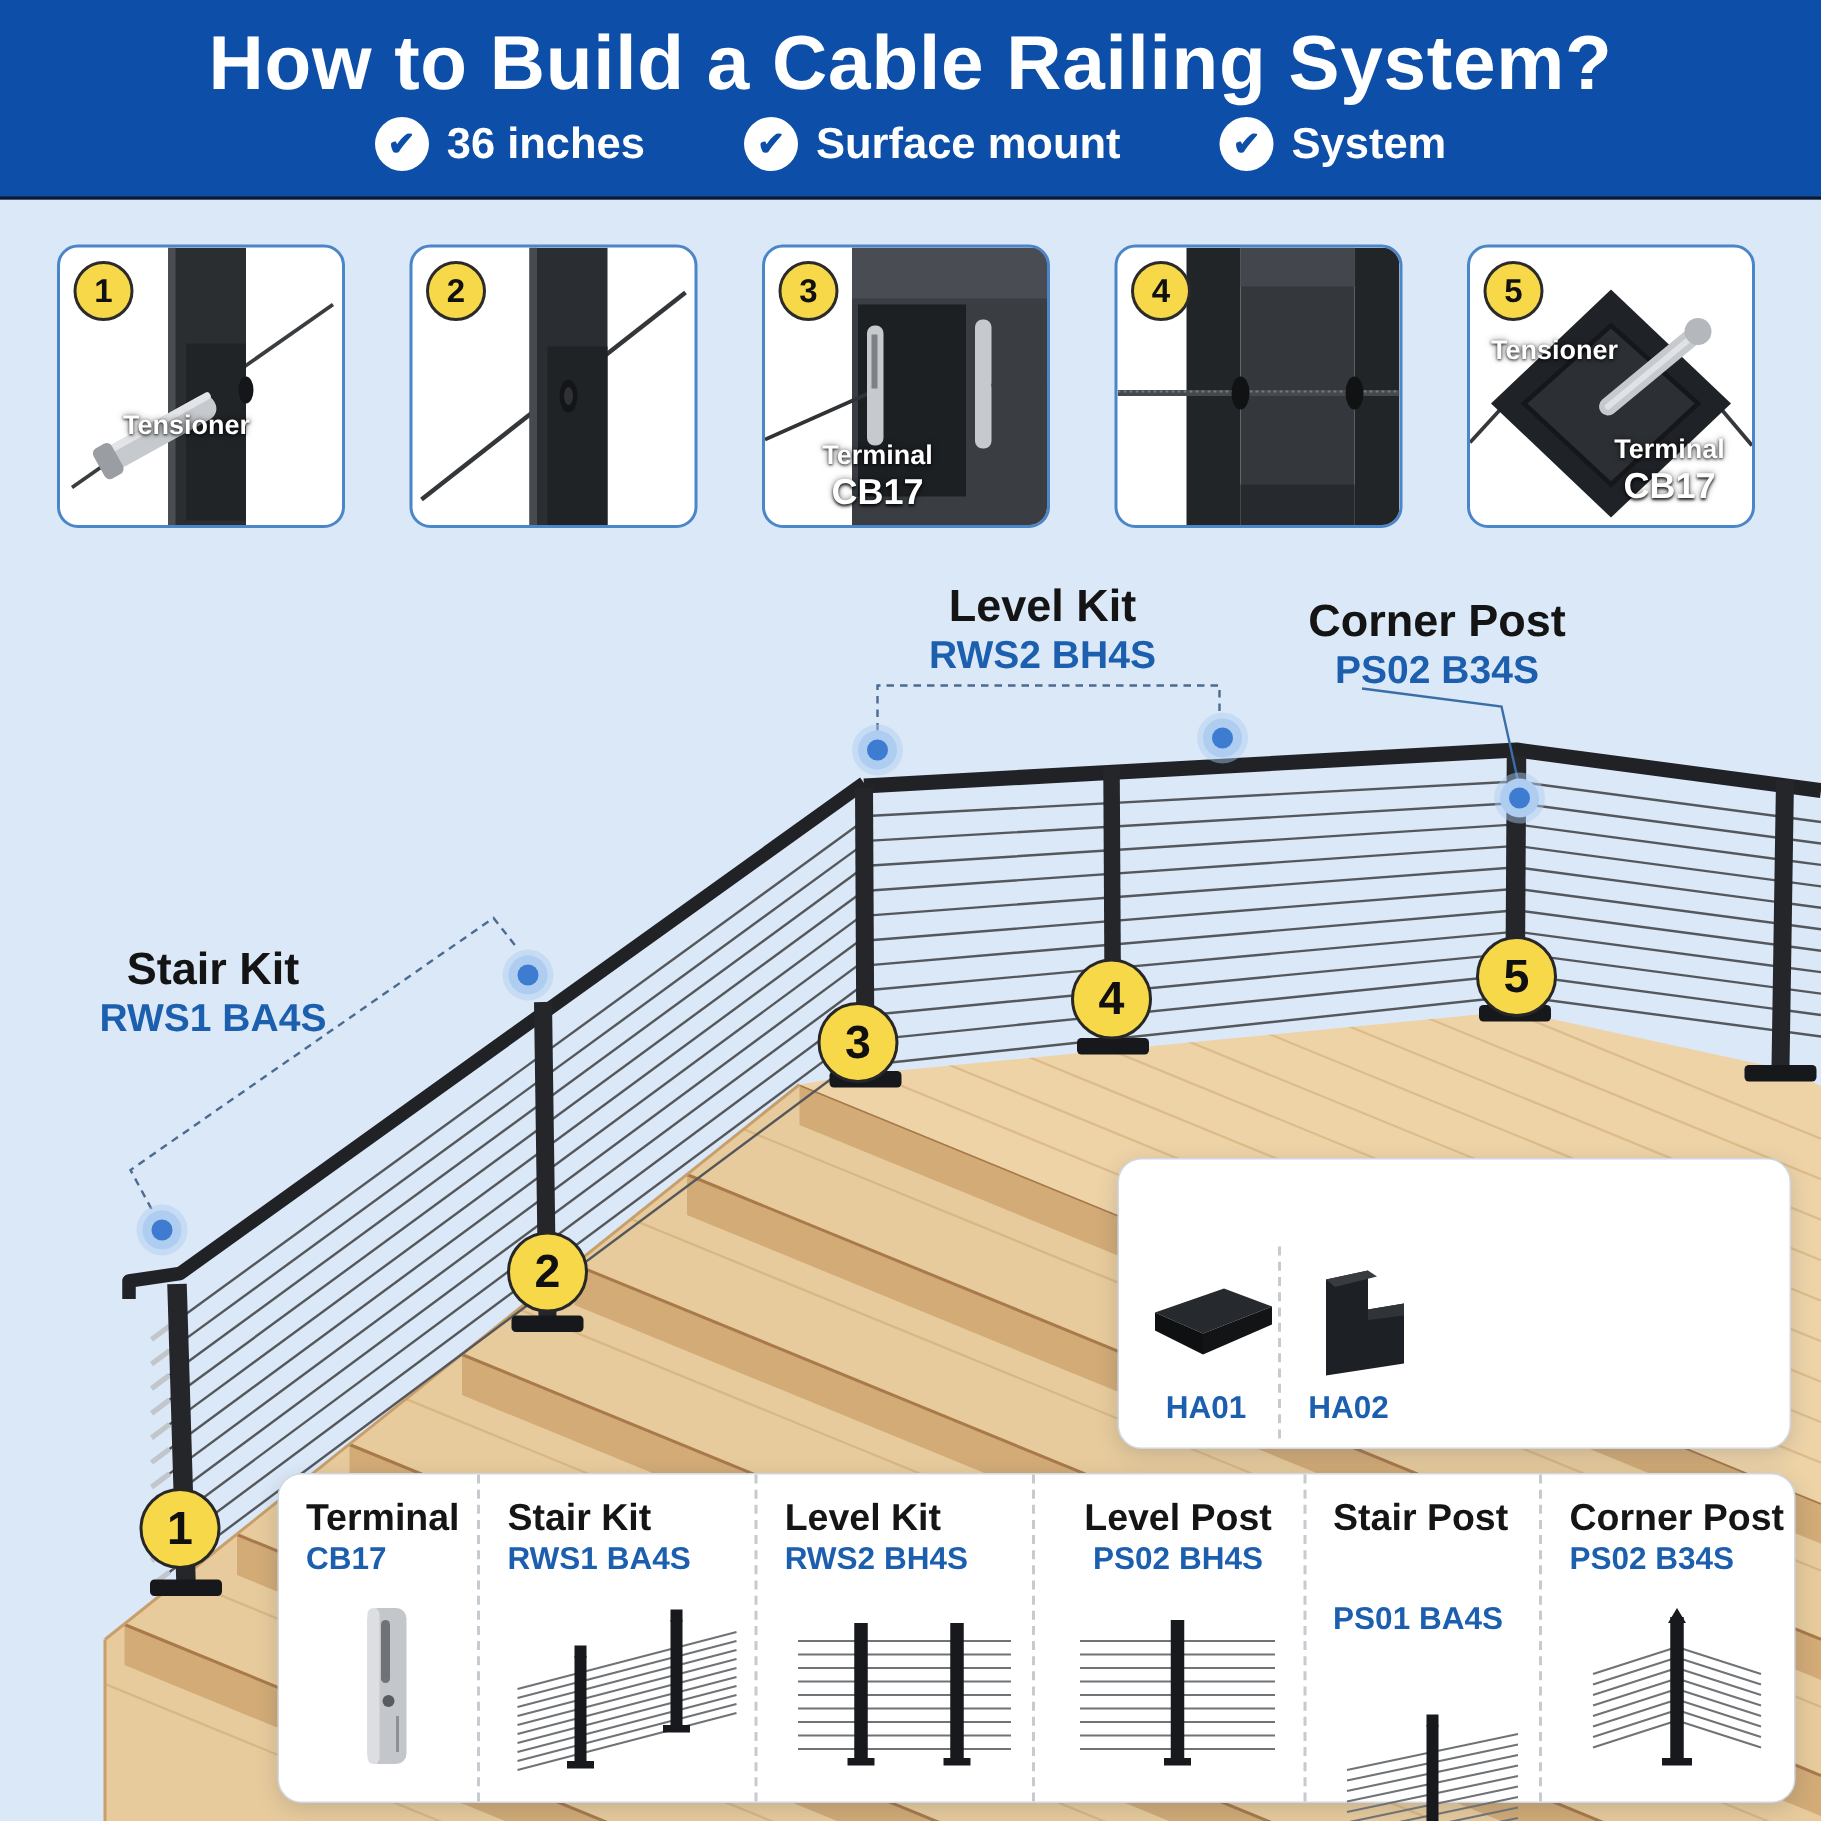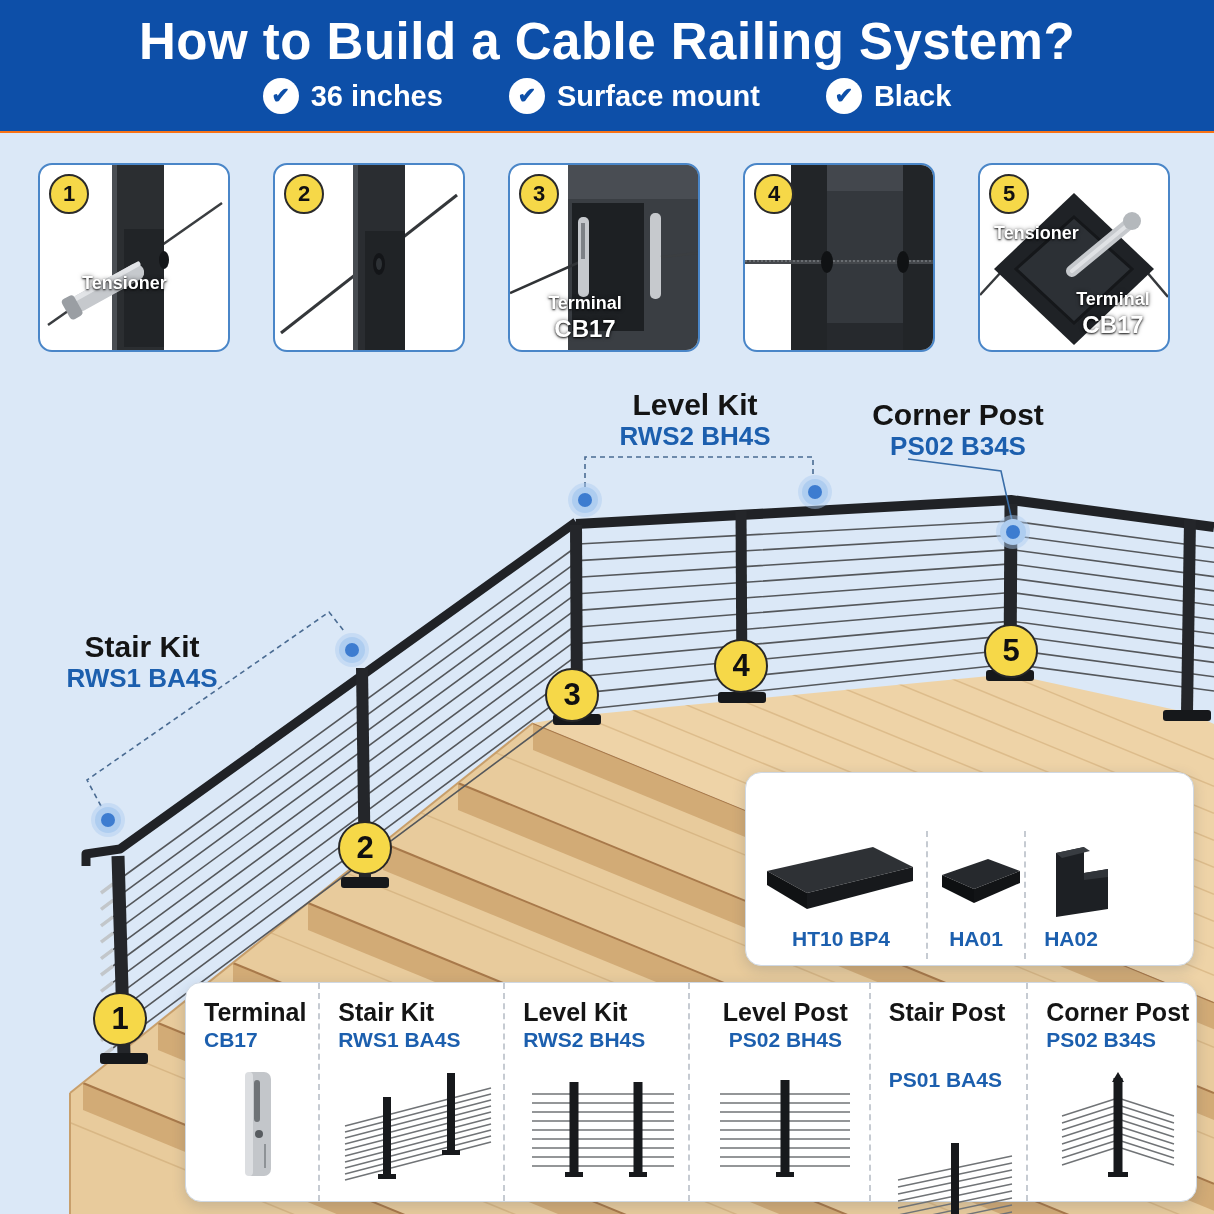--- a/index.html
+++ b/index.html
@@ -1,21 +1,21 @@
 <!DOCTYPE html>
 <html><head>
 <meta charset="utf-8">
 <style>
   html,body{margin:0;padding:0;background:#9aa3ad;}
   #page{position:relative;width:1214px;height:1214px;overflow:hidden;
         background:#dbe8f7;font-family:"Liberation Sans",sans-serif;}
   
   .banner{position:absolute;left:0;top:0;width:1214px;height:131px;
           background:#0d4fa8;color:#fff;text-align:center;z-index:4;
-          border-bottom:2px solid #f97316;}
+          border-bottom:2px solid #0f172a;}
   .banner h1{margin:0;padding-top:12px;font-size:51px;font-weight:800;letter-spacing:.5px;}
   .features{display:flex;justify-content:center;gap:66px;margin-top:7px;}
   .feature{display:flex;align-items:center;gap:12px;font-size:29px;font-weight:600;}
   .check-circle{width:36px;height:36px;border-radius:50%;background:#fff;color:#0d4fa8;
         display:flex;align-items:center;justify-content:center;font-size:22px;font-weight:800;}
   
   .step-card{position:absolute;top:163px;width:188px;height:185px;background:#fff;
         border:2px solid #4a86c8;border-radius:14px;overflow:hidden;z-index:4;}
   .step-card svg{position:absolute;left:0;top:0;}
   .mini-badge{position:absolute;left:9px;top:9px;width:36px;height:36px;border-radius:50%;
@@ -164,21 +164,21 @@
       <div class="feature">
         <span class="check-circle">✔</span>
         <span>36 inches</span>
       </div>
       <div class="feature">
         <span class="check-circle">✔</span>
         <span>Surface mount</span>
       </div>
       <div class="feature">
         <span class="check-circle">✔</span>
-        <span>Black</span>
+        <span>System</span>
       </div>
     </div>
   </div>
 
   <div class="step-card" style="left:38px;">
     <svg width="188" height="185">
       <line x1="8" y1="160" x2="182" y2="38" stroke="#3a3d40" stroke-width="2.5"></line>
       <rect x="72" y="0" width="52" height="185" fill="#2b2e31"></rect>
       <rect x="72" y="0" width="5" height="185" fill="#4a4e53"></rect>
       <rect x="84" y="64" width="40" height="118" fill="#212427"></rect>
@@ -273,28 +273,20 @@
   <div class="blue-dot" style="left:1000px;top:519px;"></div>
 
   <div class="num-badge" style="left:93px;top:992px;">1</div>
   <div class="num-badge" style="left:338px;top:821px;">2</div>
   <div class="num-badge" style="left:545px;top:668px;">3</div>
   <div class="num-badge" style="left:714px;top:639px;">4</div>
   <div class="num-badge" style="left:984px;top:624px;">5</div>
 
   <div class="panel" id="handrail-panel">
     <div class="hr-items">
-      <div class="hr-item" style="width:170px;">
-        <svg width="160" height="88">
-          <polygon points="6,34 112,10 152,30 46,56" fill="#2e3135"></polygon>
-          <polygon points="46,56 152,30 152,44 46,72" fill="#17191c"></polygon>
-          <polygon points="6,34 46,56 46,72 6,48" fill="#101214"></polygon>
-        </svg>
-        <div class="hr-model">HT10 BP4</div>
-      </div>
       <div class="hr-item" style="width:96px;gap:12px;">
         <svg width="96" height="88">
           <polygon points="14,44 60,28 92,40 46,58" fill="#26292d"></polygon>
           <polygon points="46,58 92,40 92,52 46,72" fill="#121416"></polygon>
           <polygon points="14,44 46,58 46,72 14,56" fill="#0e1012"></polygon>
         </svg>
         <div class="hr-model">HA01</div>
       </div>
       <div class="hr-item" style="width:90px;">
         <svg width="90" height="88">

